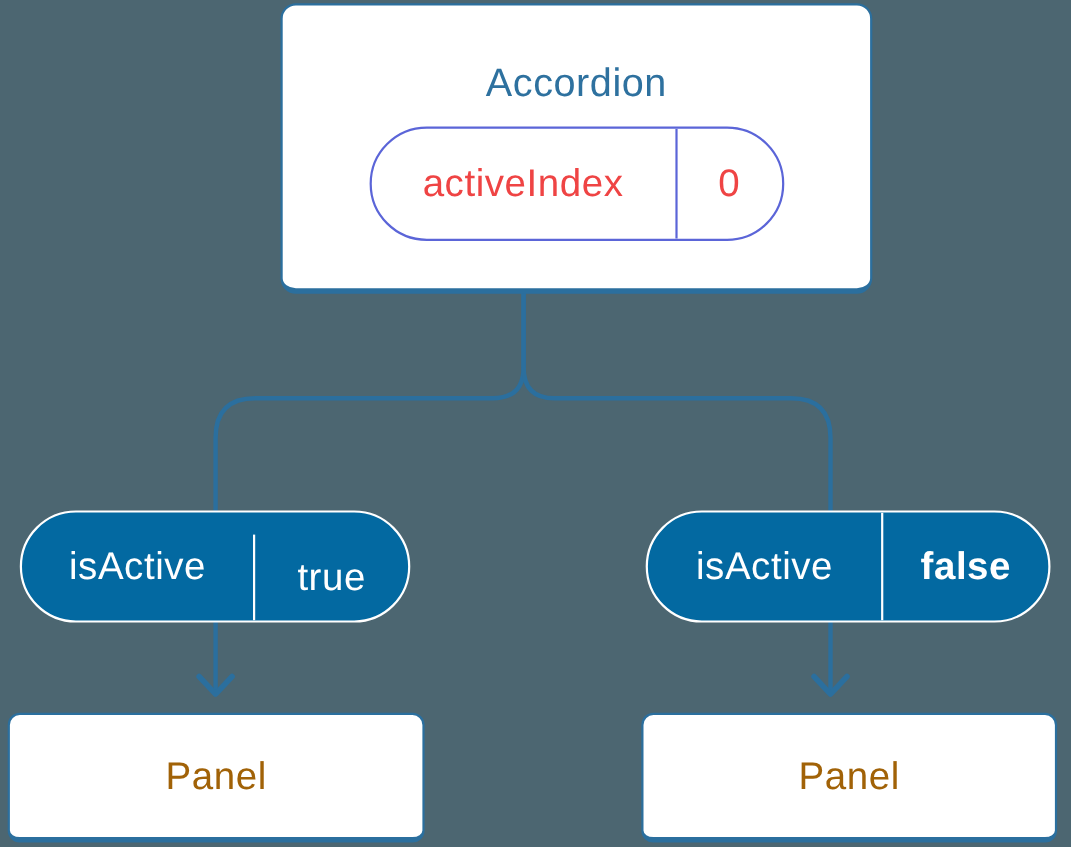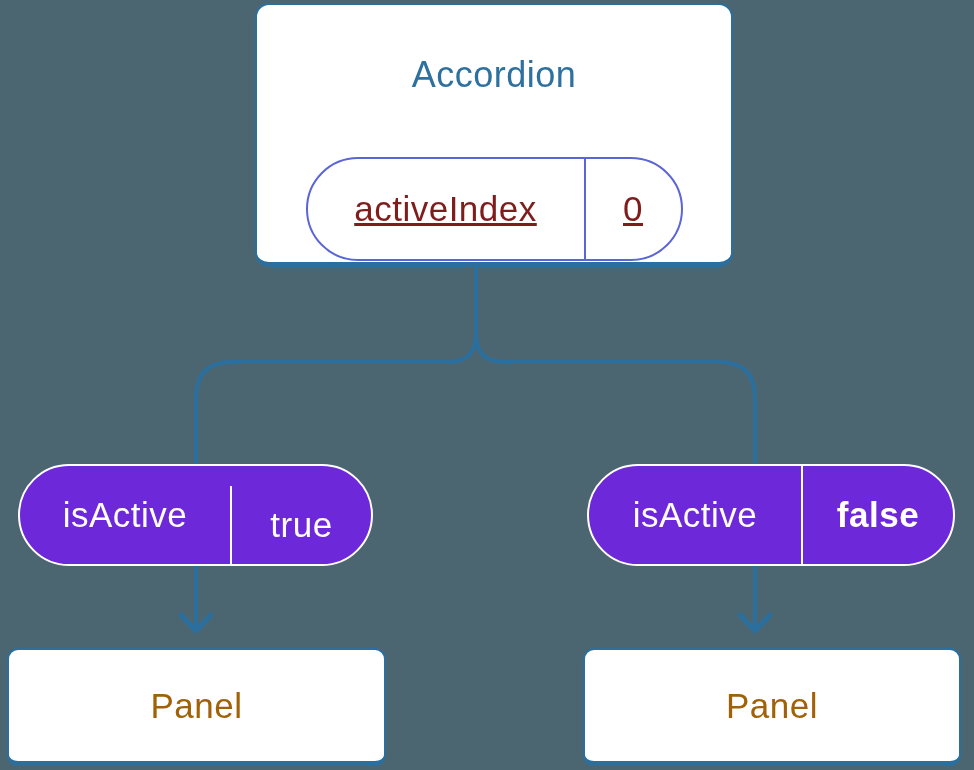--- a/index.html
+++ b/index.html
@@ -26,27 +26,26 @@
     position: absolute;
     background: #FFFFFF;
     border: 2px solid #2B6F9E;
     border-bottom-width: 5px;
     box-sizing: border-box;
     z-index: 2;
   }
   .root-card {
     left: 255px;
     top: 3px;
-    width: 478px;
+    width: 538px;
     height: 264px;
     border-radius: 14px;
     display: flex;
     flex-direction: column;
     align-items: center;
-    gap: 18px;
   }
   .card-title {
     margin-top: 50px;
     font-size: 36px;
     line-height: 40px;
     font-weight: 500;
     color: #2E719F;
     letter-spacing: 0.5px;
   }
   .pill {
@@ -59,33 +58,32 @@
   }
   .pill .seg {
     display: flex;
     align-items: center;
     justify-content: center;
     font-size: 35px;
     letter-spacing: 0.5px;
   }
   .pill .seg-name { flex: 1 1 auto; }
   .pill-outline {
-    margin-top: 44px;
+    margin-top: 20px;
     width: 377px;
     height: 104px;
     border: 2px solid #5B65D8;
     background: #FFFFFF;
-    color: #7f1d1d;
-    text-decoration: underline;
+    color: #ef4444;
   }
   .pill-outline .seg-value { border-left: 2px solid #5B65D8; }
   .pill-filled {
     position: absolute;
     border: 2.5px solid #FFFFFF;
-    background: #6d28d9;
+    background: #0369a1;
     color: #FFFFFF;
   }
   .pill-filled .seg-value { border-left: 2.5px solid #FFFFFF; }
   .pill-left {
     left: 18px;
     top: 464px;
     width: 355px;
     height: 102px;
   }
   .pill-left .seg-value { width: 139px; margin-top: 20px; }

